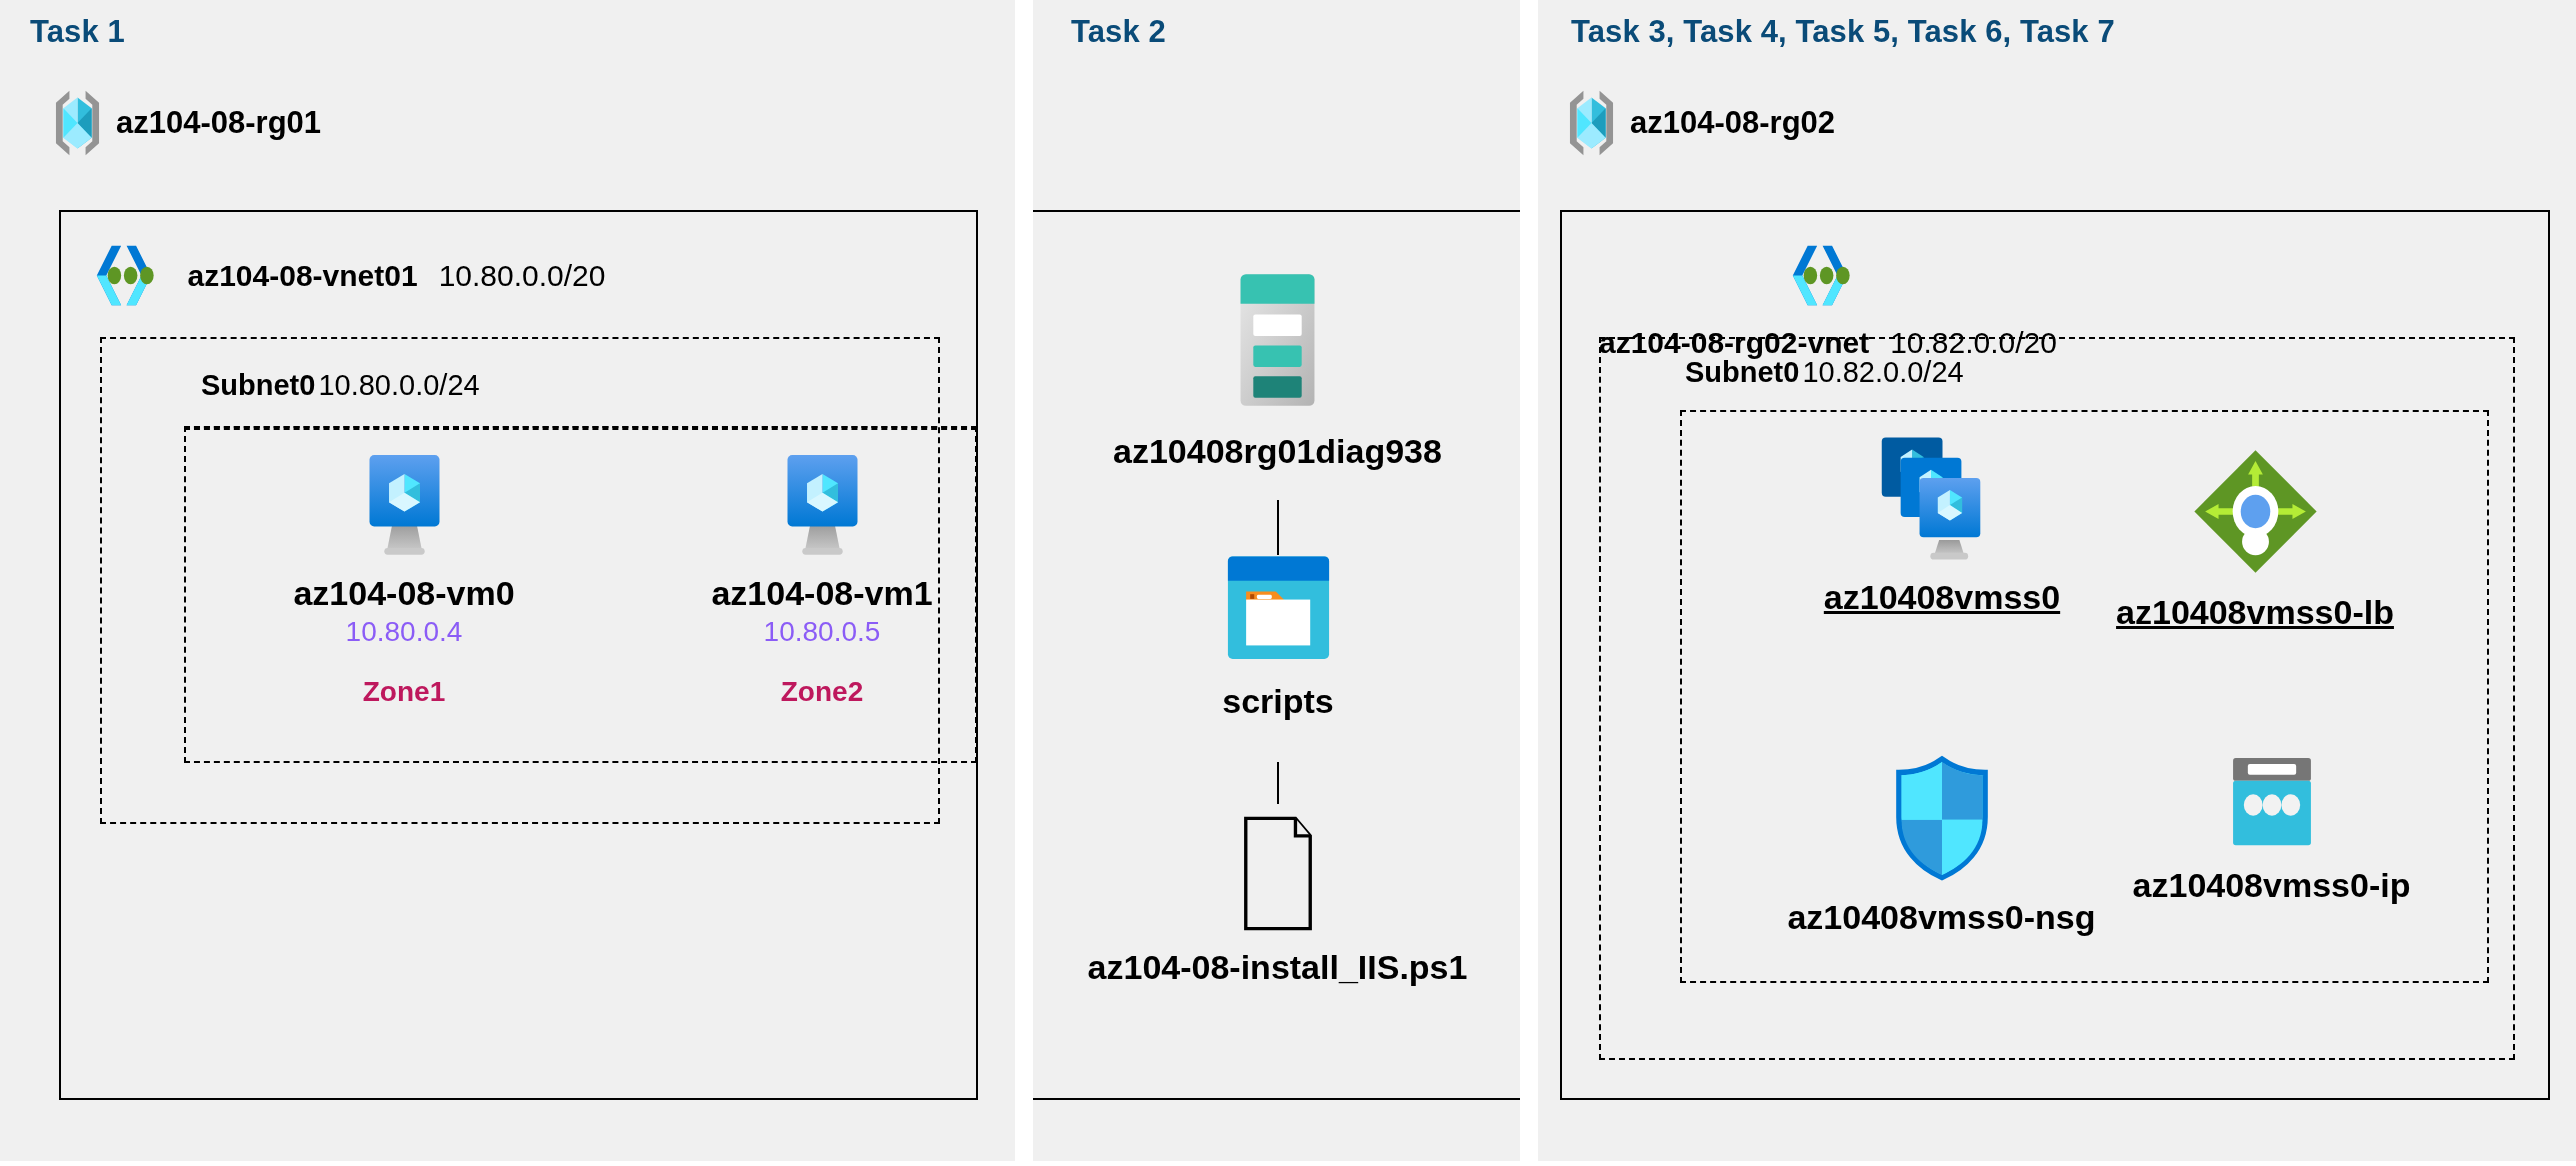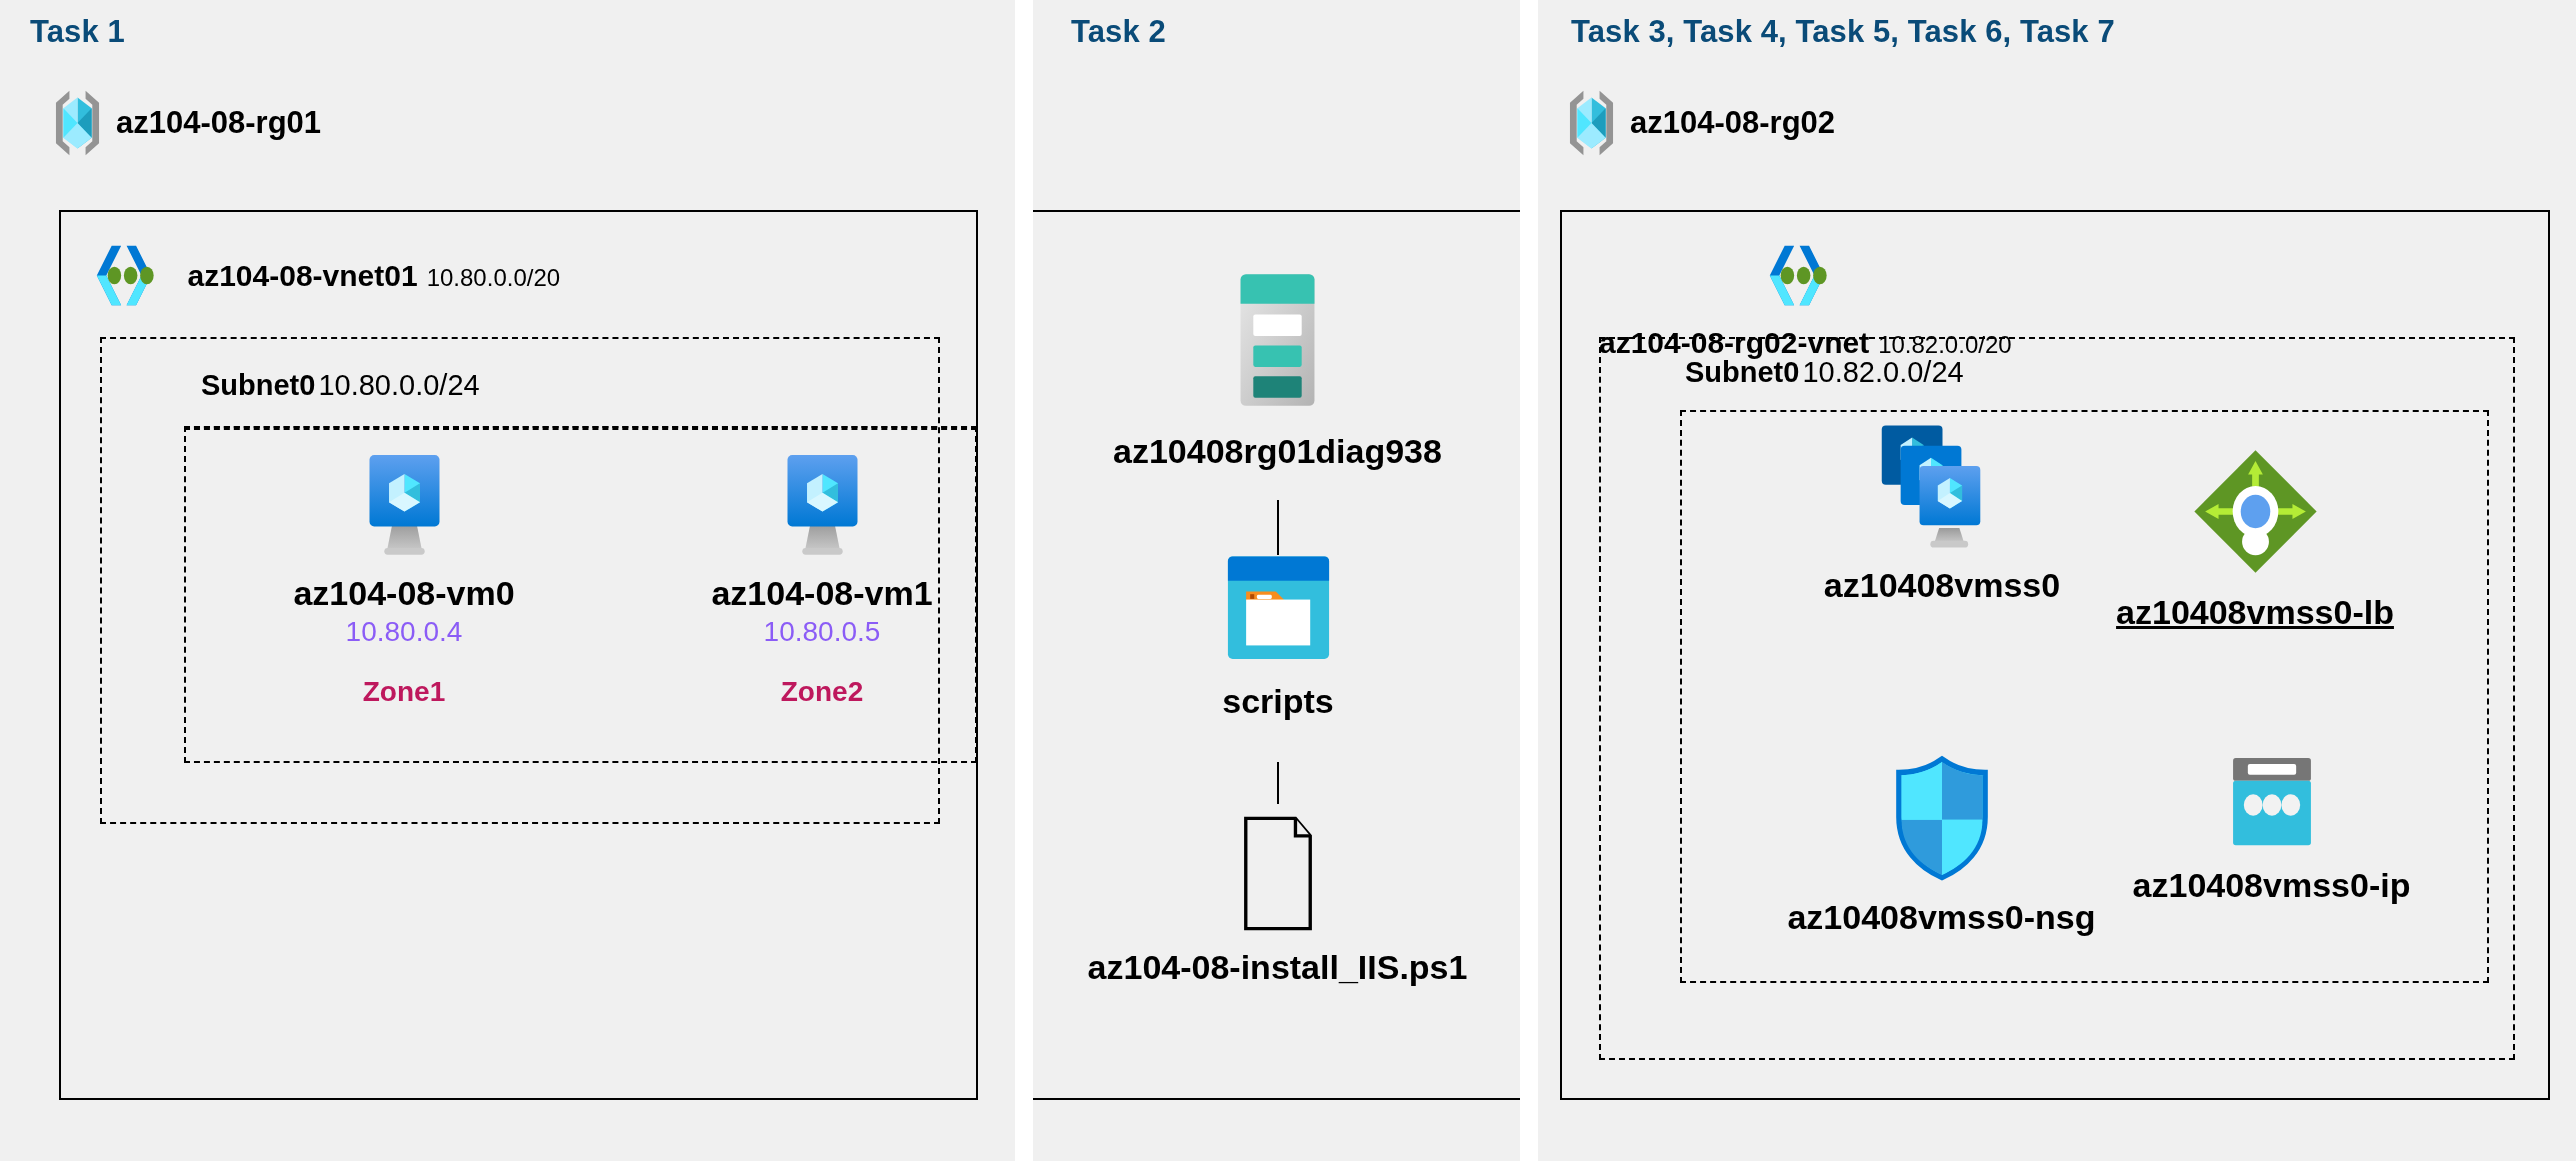--- a/index.html
+++ b/index.html
@@ -9,21 +9,21 @@
   .task-label{position:absolute;font-weight:bold;font-size:31px;color:#0a4b78;letter-spacing:0.1px;white-space:nowrap;}
 
   .rg-row{position:absolute;display:flex;align-items:center;gap:10px;}
   .rg-name{font-weight:bold;font-size:31px;color:#000;white-space:nowrap;}
 
   .solidbox{position:absolute;border:2.7px solid #000;box-sizing:border-box;}
   .dashbox{position:absolute;border:2.7px dashed #000;box-sizing:border-box;}
 
   .vnet-row{position:absolute;display:flex;align-items:center;gap:17.5px;white-space:nowrap;}
   .vnet-name{font-weight:bold;font-size:30px;color:#000;}
-  .vnet-cidr{font-weight:normal;font-size:24px;color:#000;margin-left:9px;}
+  .vnet-cidr{font-weight:normal;font-size:30px;color:#000;margin-left:21px;}
 
   .subnet-row{position:absolute;white-space:nowrap;}
   .subnet-name{font-weight:bold;font-size:29px;color:#000;}
   .subnet-cidr{font-weight:normal;font-size:29px;color:#000;margin-left:3px;}
 
   .node{position:absolute;display:flex;flex-direction:column;align-items:center;}
   .node-label{font-weight:bold;font-size:34px;color:#000;white-space:nowrap;margin-top:13.5px;text-align:center;line-height:1.22;}
   .node-sub{font-weight:normal;font-size:28px;color:#8b5cf6;white-space:nowrap;text-align:right;line-height:1.3;}
   .node-zone{font-weight:bold;font-size:28px;color:#be185d;white-space:nowrap;margin-top:26px;text-align:center;}
 
@@ -229,21 +229,21 @@
 </div>
 
 <div class="dashbox" style="left:1599px;top:337px;width:916px;height:723px;"></div>
 
 <div class="subnet-row" style="left:1685px;top:356px;">
   <span class="subnet-name">Subnet0</span><span class="subnet-cidr">10.82.0.0/24</span>
 </div>
 
 <div class="dashbox" style="left:1680px;top:410px;width:809px;height:573px;"></div>
 
-<div class="node" style="left:1807px;top:420px;width:270px;">
+<div class="node" style="left:1807px;top:432px;width:270px;text-decoration:underline;">
   <span>
     <svg width="135" height="131" viewBox="0 0 200 194">
       <defs>
         <linearGradient id="vss3" x1="0" y1="0" x2="0" y2="1">
           <stop offset="0" stop-color="#5ea0ef"></stop>
             <stop offset="1" stop-color="#0078d4"></stop>
         </linearGradient>
         <linearGradient id="vsss" x1="0" y1="0" x2="0" y2="1">
           <stop offset="0" stop-color="#9a9a9a"></stop>
             <stop offset="1" stop-color="#c9c9c9"></stop>

